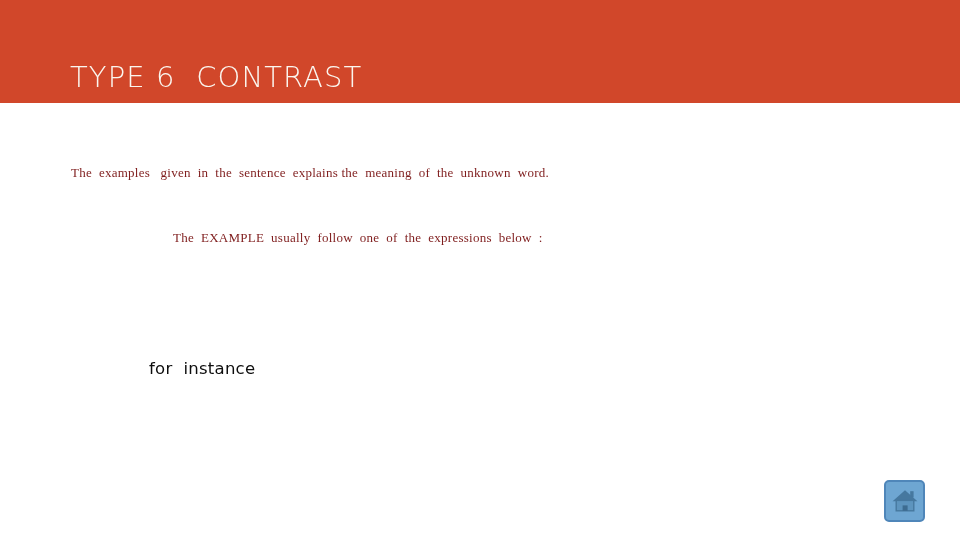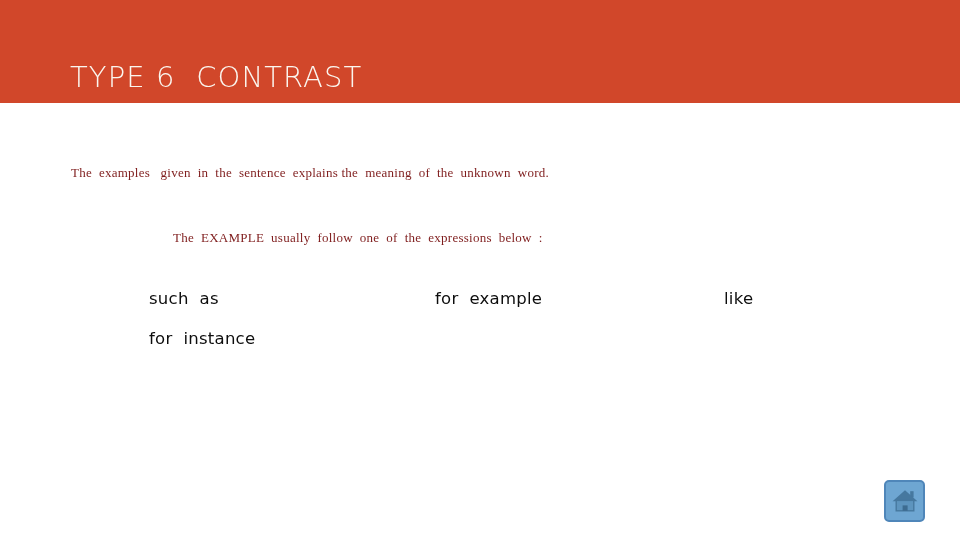--- a/index.html
+++ b/index.html
@@ -61,21 +61,21 @@
     letter-spacing: 0.25px;
     margin-left: 24px;
   }
   .expr-row {
     position: absolute;
     left: 0;
     width: 960px;
     height: 24px;
   }
   .expr-row-1 { top: 287px; }
-  .expr-row-2 { top: 327px; }
+  .expr-row-2 { top: 357px; }
   .expr-item {
     position: absolute;
     top: 0;
     color: #0d0d0d;
     font-size: 16.5px;
     line-height: 24px;
     white-space: pre;
     letter-spacing: 0.25px;
     font-family: "DejaVu Sans", sans-serif;
   }
@@ -108,25 +108,20 @@
 <div class="slide">
 
   <div class="title-banner"></div>
 
   <div class="slide-title">TYPE 6  CONTRAST</div>
 
   <div class="body-line line-intro">The  examples   given  in  the  sentence  explains the  meaning  of  the  unknown  word.</div>
 
   <div class="body-line line-lead">The  EXAMPLE  usually  follow  one  of  the  expressions  below  :</div>
 
-  <div class="expr-row expr-row-1">
-    <span class="expr-item expr-col-1">such  as</span>
-    <span class="expr-item expr-col-2">for  example</span>
-    <span class="expr-item expr-col-3">like</span>
-  </div>
 
   <div class="expr-row expr-row-2">
     <span class="expr-item expr-col-1">for  instance</span>
     <span class="expr-item expr-col-2"></span>
     <span class="expr-item expr-col-3"></span>
   </div>
 
   <div class="home-button">
     <span>
       <svg width="28" height="26" viewBox="0 0 28 26" aria-hidden="true">

